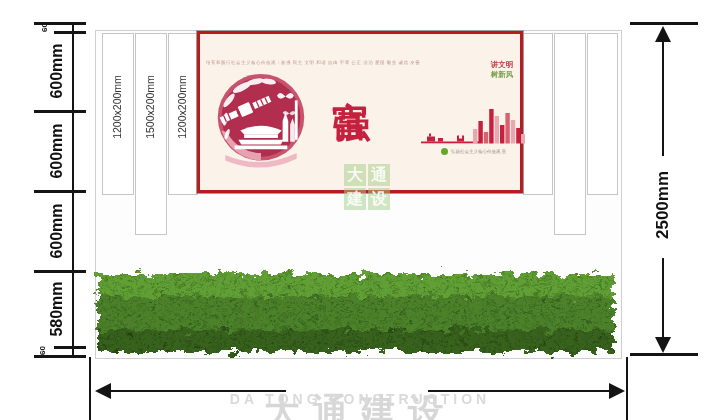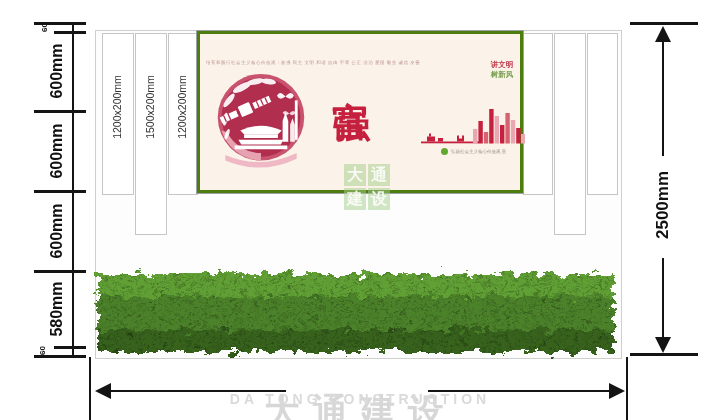--- a/index.html
+++ b/index.html
@@ -11,21 +11,21 @@
   .dim-hline{position:absolute;height:2px;background:#141414;}
   .tick-h{position:absolute;height:3px;background:#141414;}
   .rot{display:flex;align-items:center;justify-content:center;transform:rotate(-90deg);}
   .dim-label{font-weight:bold;color:#111;white-space:nowrap;}
   .arrow{position:absolute;width:0;height:0;}
   
   .wall{position:absolute;background:#fdfdfd;border:1px solid #cfcfcf;}
   .post{position:absolute;background:#ffffff;border:1px solid #c6c6c6;}
   .post-label{font-size:10.5px;color:#333;white-space:nowrap;}
   
-  .poster{position:absolute;background:#fbf3e9;border:3px solid #4d7c0f;box-shadow:0 0 0 1px #9aa0a4;}
+  .poster{position:absolute;background:#fbf3e9;border:3px solid #b91c1c;box-shadow:0 0 0 1px #9aa0a4;}
   .poster-inner{position:absolute;left:0;top:0;right:0;bottom:0;}
   .tagline{position:absolute;font-size:4.5px;color:#bd9292;letter-spacing:.5px;white-space:nowrap;}
   .fuqiang{position:absolute;font-size:38px;line-height:1.22;font-weight:bold;
            color:#c5203e;writing-mode:vertical-rl;text-orientation:upright;letter-spacing:6px;}
   .slogan{position:absolute;font-size:7.5px;line-height:1.35;font-weight:bold;text-align:center;}
   .slogan .l1{color:#c0394b;}
   .slogan .l2{color:#7a9f4f;}
   .credit{position:absolute;display:flex;align-items:center;gap:3px;}
   .credit .dot{width:7px;height:7px;border-radius:50%;background:#63a82e;}
   .credit .txt{font-size:4.5px;color:#979084;white-space:nowrap;}

